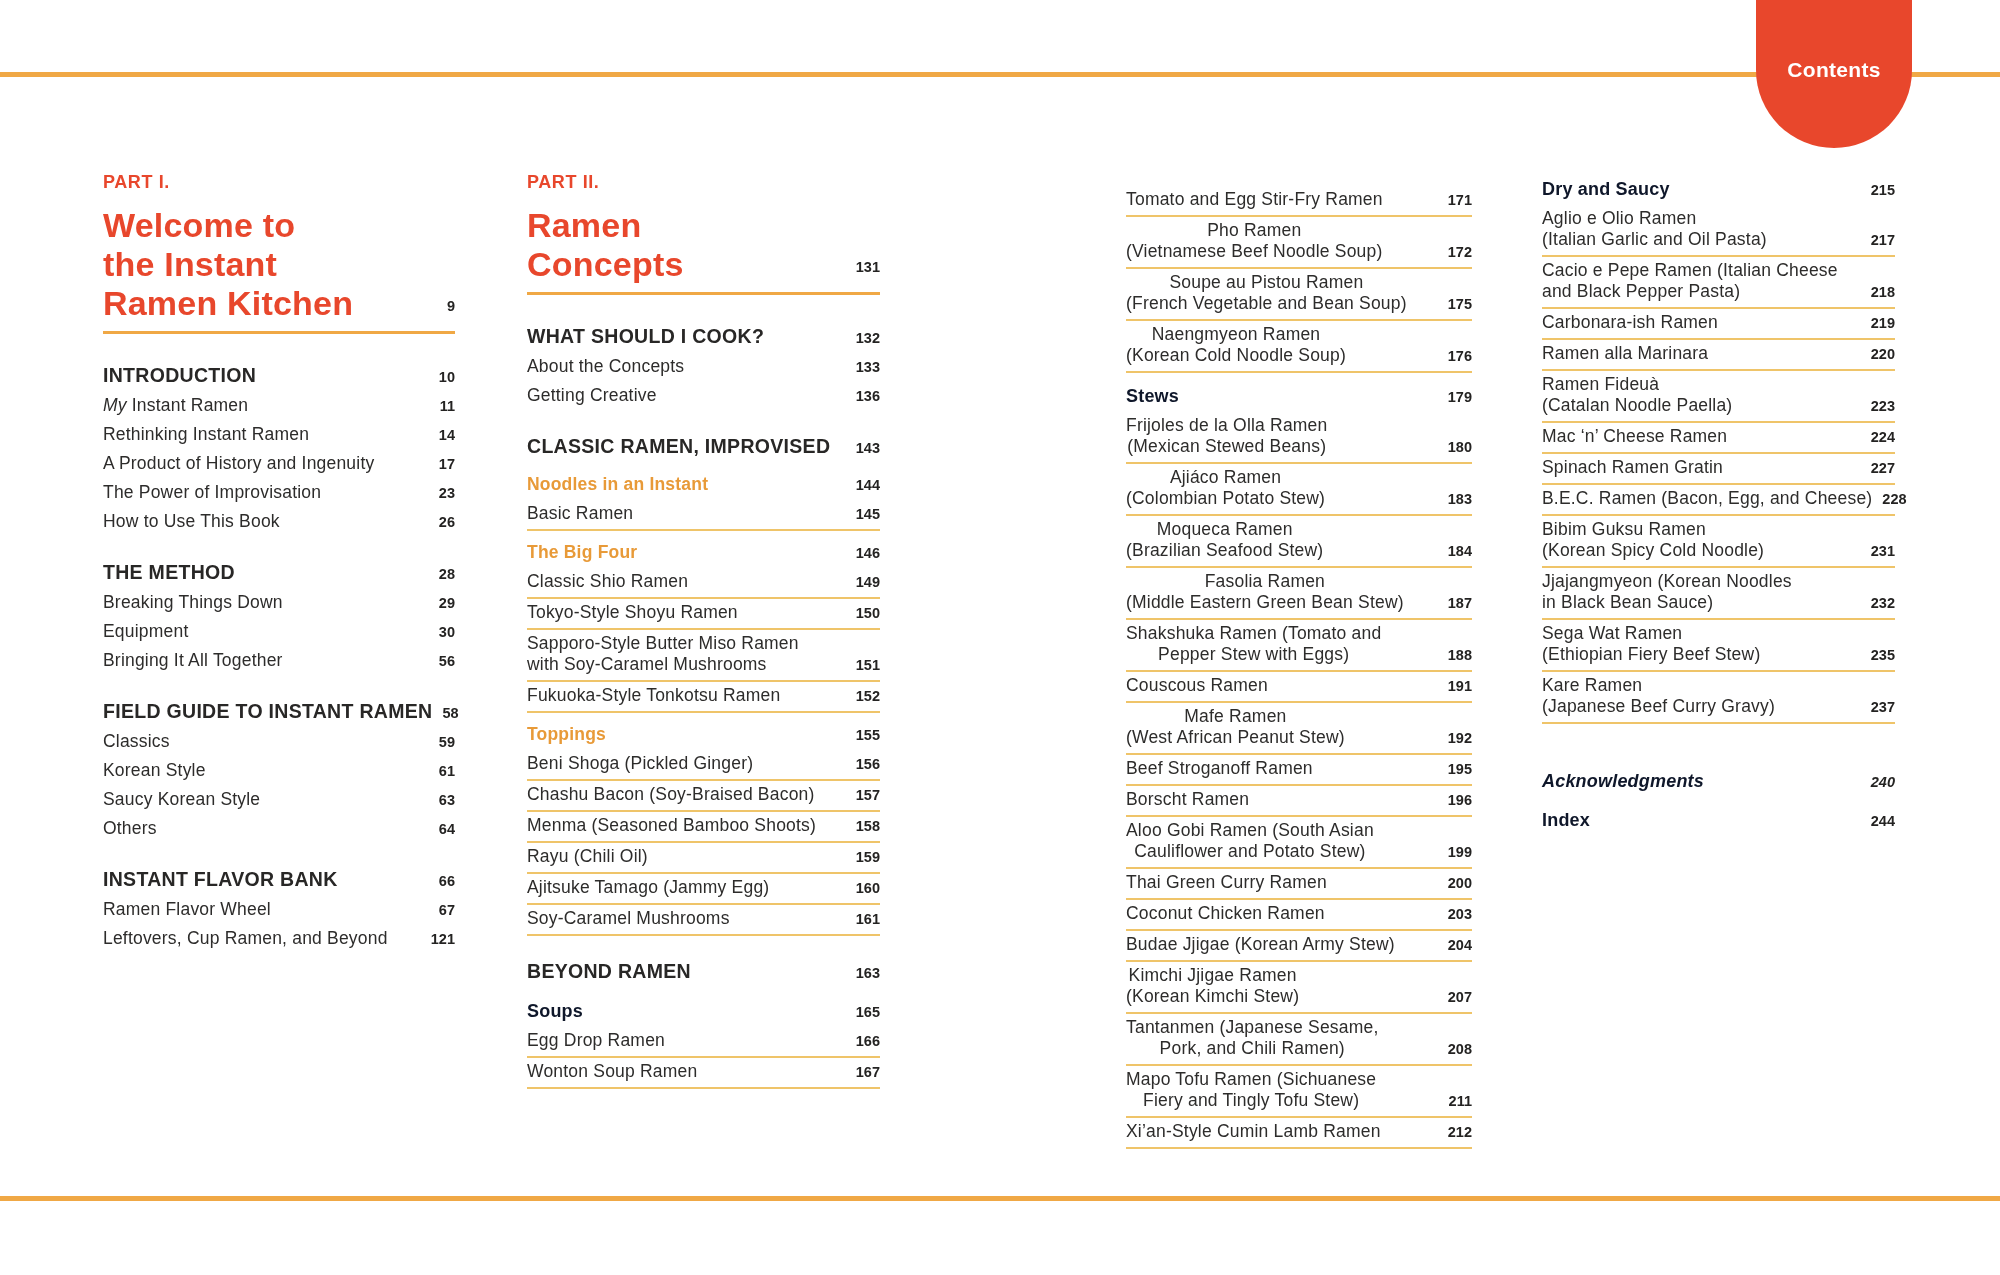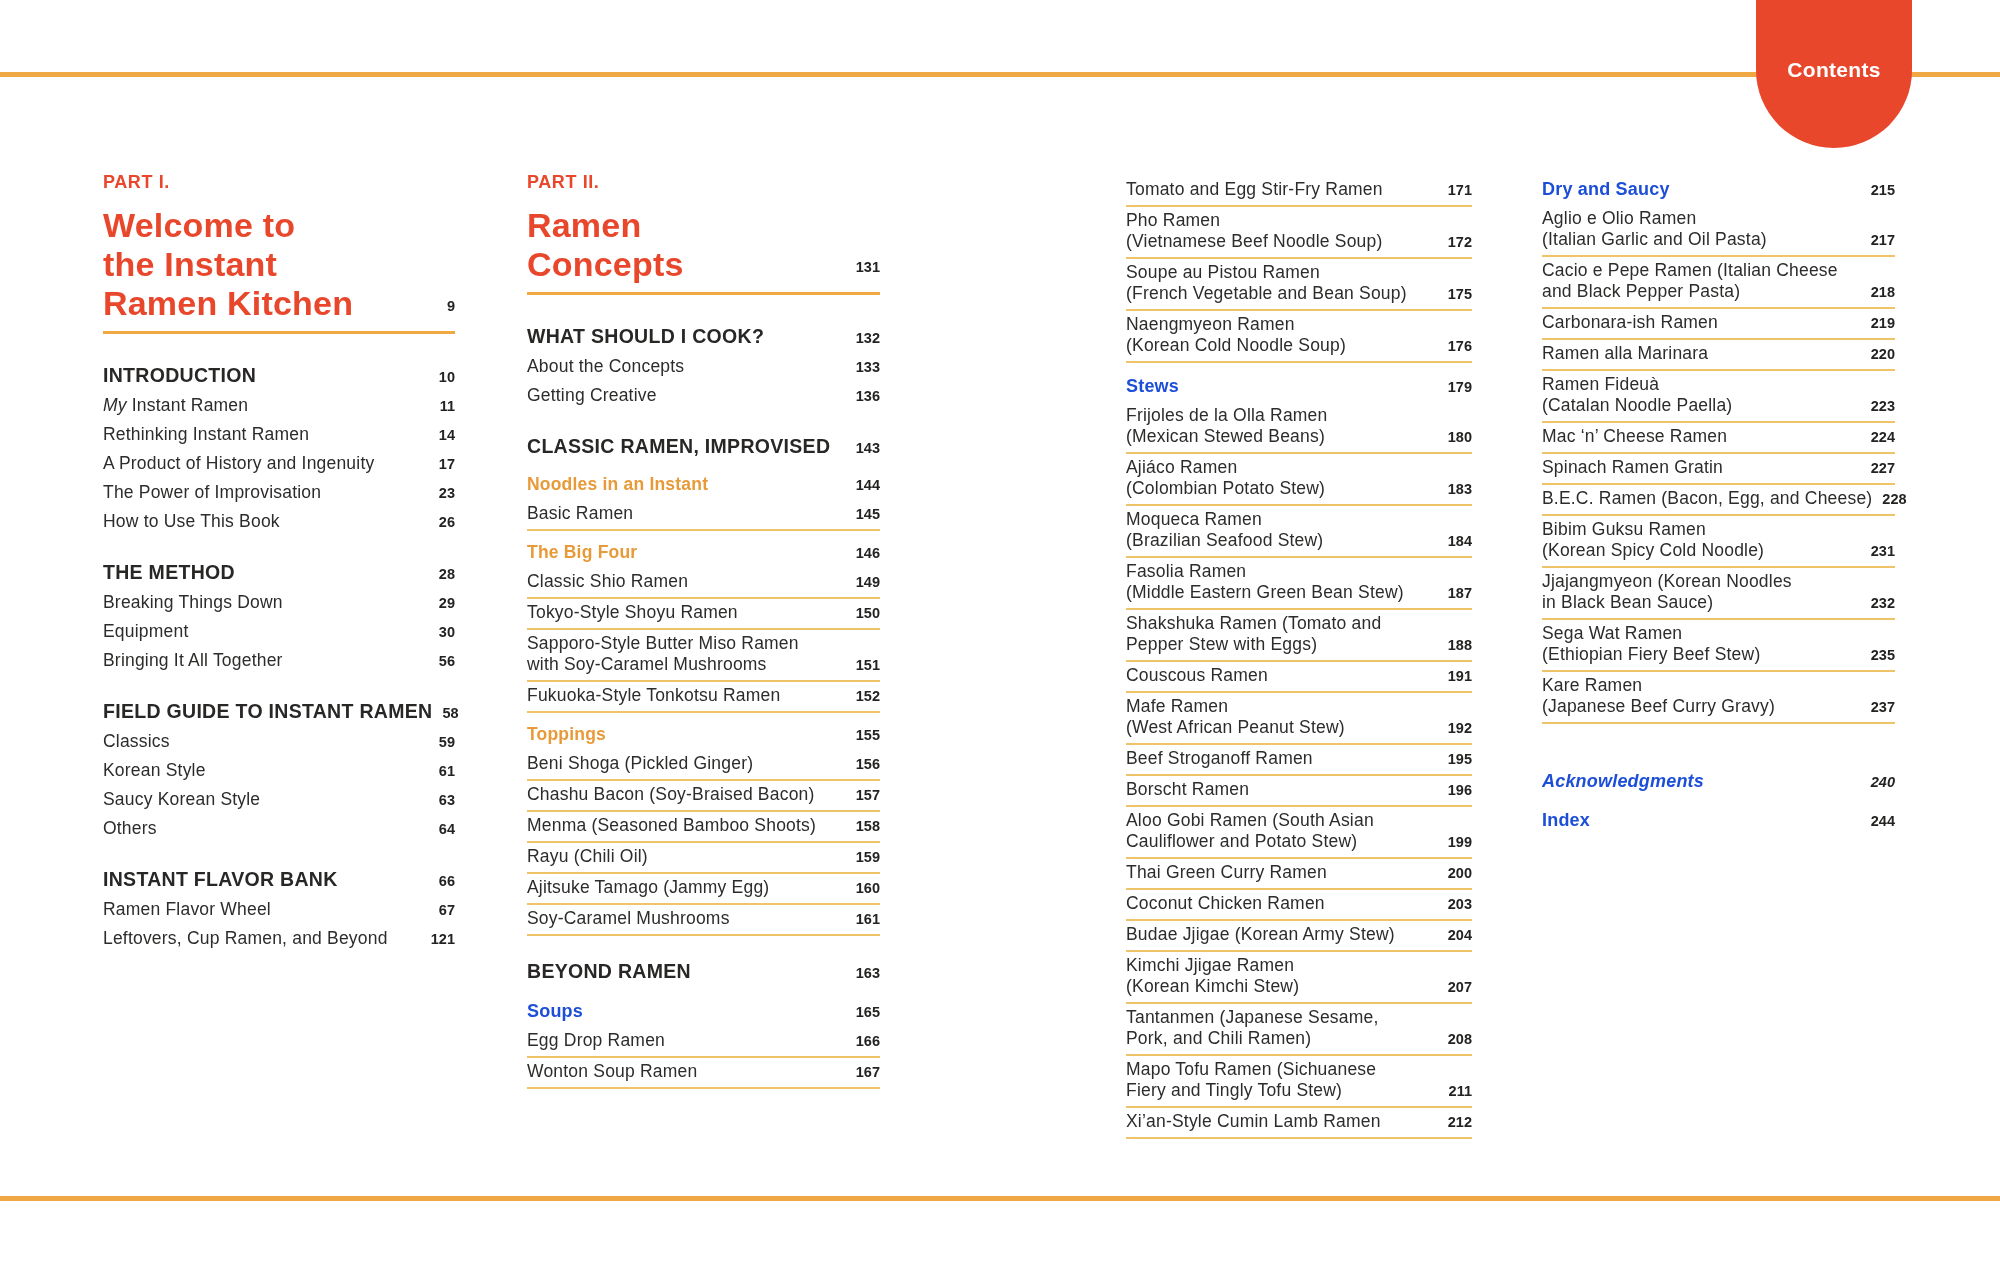--- a/index.html
+++ b/index.html
@@ -10,42 +10,42 @@
   .rule-top    { position:absolute; left:0; top:72px;   width:100%; height:5px; background:var(--gold); z-index:1; }
   .rule-bottom { position:absolute; left:0; top:1196px; width:100%; height:5px; background:var(--gold); z-index:1; }
 
   .badge { position:absolute; top:0; right:88px; width:156px; height:148px; background:var(--red);
            border-radius:0 0 78px 78px; display:flex; align-items:center; justify-content:center; z-index:2; }
   .badge-label { color:#ffffff; font-weight:bold; font-size:21px; letter-spacing:0.3px; margin-top:-8px; }
 
   .col { position:absolute; top:172px; }
   #col-0 { left:103px;  width:352px; }
   #col-1 { left:527px;  width:353px; }
-  #col-2 { left:1126px; width:346px; top:176px; }
+  #col-2 { left:1126px; width:346px; top:186px;text-align:center; }
   #col-3 { left:1542px; width:353px; top:176px; }
 
   .part { border-bottom:3px solid var(--gold); padding-bottom:8px; margin-bottom:26px; }
   .kicker { color:var(--red); font-weight:bold; font-size:18px; letter-spacing:0.6px; margin-bottom:13px; }
   .ptr { display:flex; align-items:flex-end; justify-content:space-between; gap:4px; }
   .ptitle { display:flex; flex-direction:column; }
   .ptl { color:var(--red); font-weight:bold; font-size:34px; line-height:39px; letter-spacing:0.2px; white-space:nowrap; }
   .ppg { margin-bottom:7px; }
 
   .row { display:flex; align-items:flex-end; justify-content:space-between; gap:10px; padding:3px 0 5px; }
   .row.rule { border-bottom:2px solid var(--underline); }
   .lab { display:flex; flex-direction:column; font-size:17.5px; line-height:21px; letter-spacing:0.2px; color:var(--ink); }
   .ln { white-space:nowrap; }
   .pg { font-size:14.5px; font-weight:bold; color:#242322; line-height:19px; flex:0 0 auto; }
 
   .row.section { margin-top:20px; }
   .row.section .lab { font-weight:bold; font-size:19.5px; line-height:24px; letter-spacing:0.3px; color:#282726; }
   .row.subhead-orange { margin-top:8px; }
   .row.subhead-orange .lab { color:var(--orange); font-weight:bold;justify-content:flex-end; }
   .row.subhead-bold { margin-top:10px; }
-  .row.subhead-bold .lab { font-weight:bold; color:#1d4ed8; font-size:18px; }
+  .row.subhead-bold .lab { font-weight:bold; color:#0f172a; font-size:18px; }
   .row.gap-large { margin-top:44px;font-style:italic; }
   .it { font-style:italic; }
 </style>
 </head>
 <body>
 
 <div class="page">
   <div class="rule-top"></div>
   <div class="rule-bottom"></div>
   <div class="badge">

